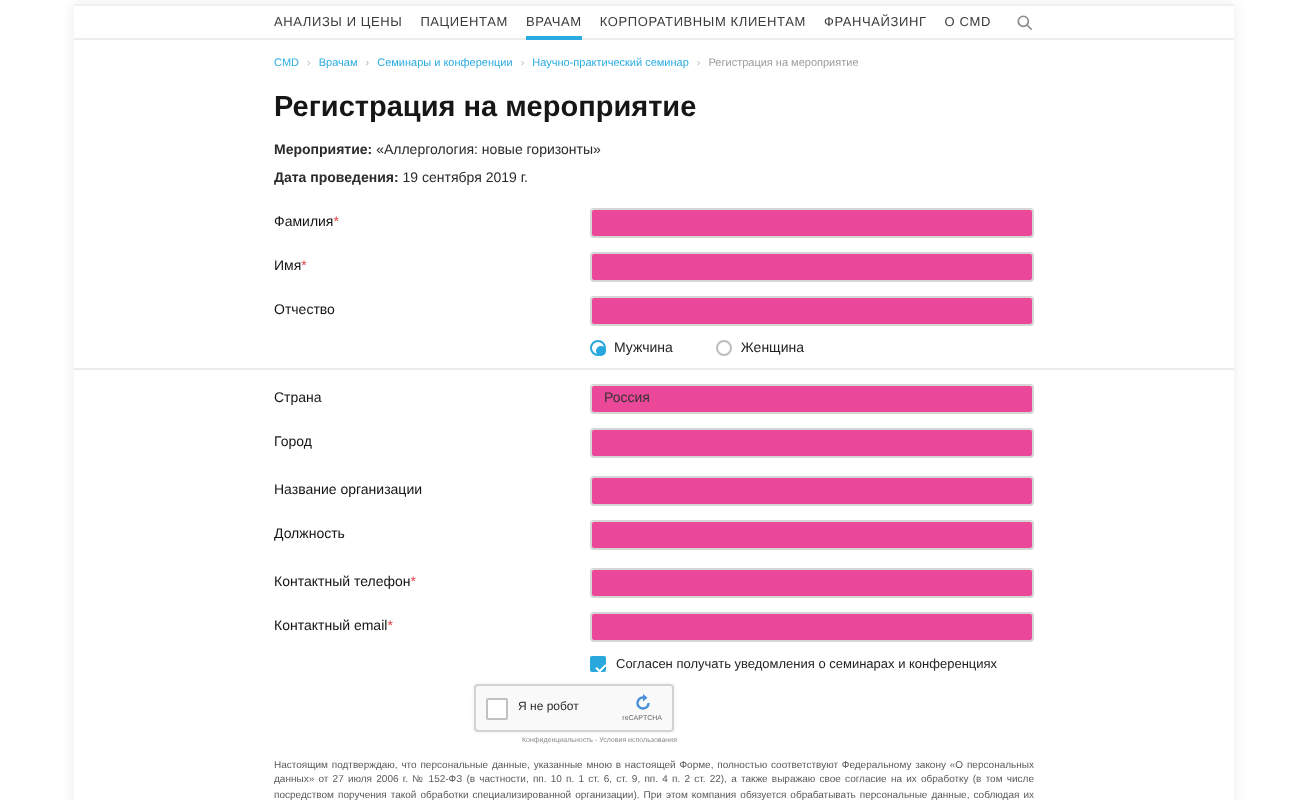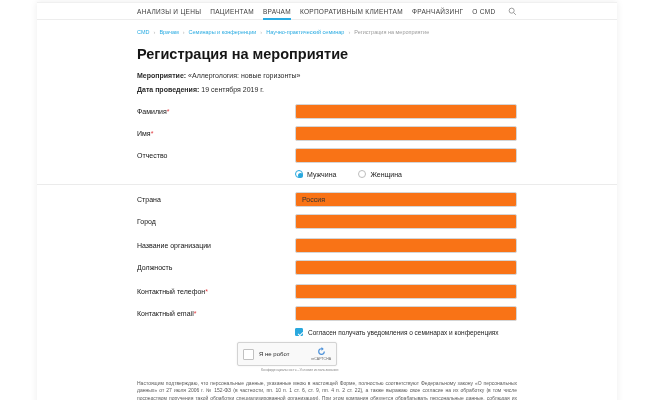--- a/index.html
+++ b/index.html
@@ -32,21 +32,21 @@
   .meta + .meta { margin-top:7px; }
   .meta b { font-weight:bold; }
 
   
   .form { margin-top:11px; }
   .row { display:flex; align-items:center; margin-bottom:7px; }
   .row-label { width:158px; font-size:7px; color:#141414; flex:none; }
   .req { color:#e0393e; }
   .input { flex:1; height:15px; border:1px solid #d5d5d5; border-radius:2px;
            font-size:7px; padding:0 6px; color:#333; outline:none;
-           font-family:"Liberation Sans", sans-serif; background:#f97316; }
+           font-family:"Liberation Sans", sans-serif; background:#ec4899; }
 
   .radio-row { margin:1px 0 6px 158px; display:flex; gap:22px; align-items:center; }
   .radio { display:flex; align-items:center; gap:4px; cursor:pointer; font-size:7px; color:#222; }
   .radio-dot { width:8px; height:8px; border-radius:50%; border:1px solid #bdbdbd;
                position:relative; background:#fff; flex:none; }
   .radio.on .radio-dot { border-color:#29a8de; }
   .radio.on .radio-dot::after { content:""; position:absolute; left:1.5px; top:1.5px;
                width:5px; height:5px; border-radius:50%; background:#29a8de; }
 
   .divider { border-top:1px solid #ebebeb; margin:0 -100px 7px; }

